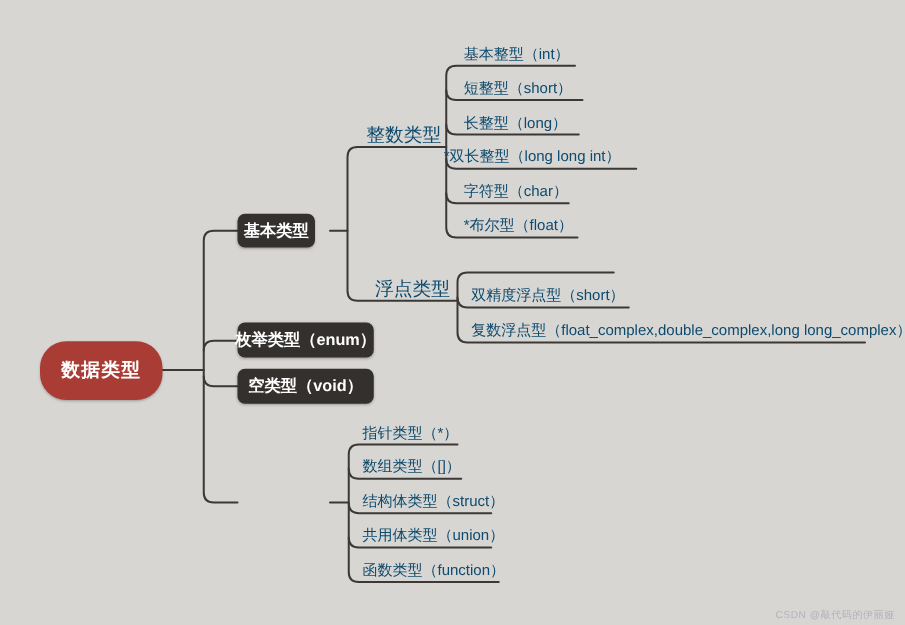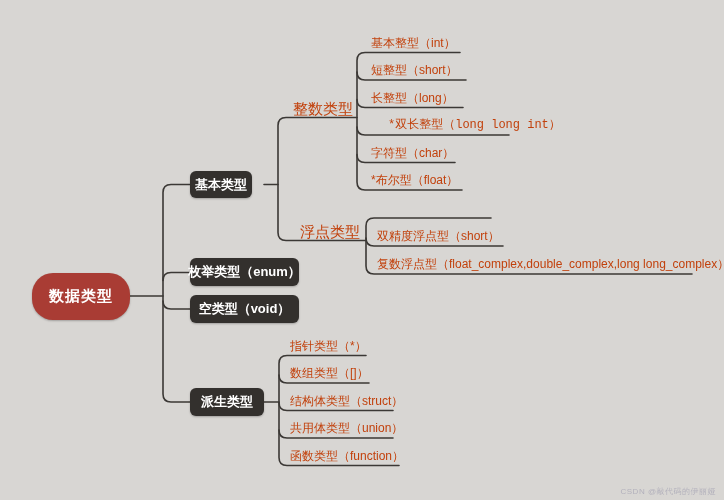--- a/index.html
+++ b/index.html
@@ -16,21 +16,21 @@
     color:#ffffff;font-weight:bold;white-space:nowrap;
     box-shadow:0 1px 2px rgba(0,0,0,0.25);
   }
   .node.root{
     background:#a93c34;border-radius:21px;font-size:15px;letter-spacing:1px;
   }
   .node.branch{
     background:#33302d;border-radius:6px;font-size:13px;
   }
   .label{
-    position:absolute;white-space:nowrap;color:#c2410c;font-size:12px;line-height:15px;
+    position:absolute;white-space:nowrap;color:#0c4a6e;font-size:12px;line-height:15px;
   }
   .label.group{font-size:15px;}
   .watermark{
     position:absolute;right:8px;bottom:4px;font-size:8px;line-height:9px;
     color:#b3b1bc;letter-spacing:0.5px;
   }
 </style>
 </head>
 <body style="background: rgb(216, 214, 211);">
 
@@ -63,29 +63,28 @@
       <path d="M 279 402.5 Q 279 410.5 287 410.5 H 393"></path>
       <path d="M 279 430 Q 279 438 287 438 H 393"></path>
     </g>
   </svg>
 
   <div class="node root" style="left:32px;top:273px;width:98px;height:47px;">数据类型</div>
 
   <div class="node branch" style="left:190px;top:171px;width:62px;height:27px;">基本类型</div>
   <div class="node branch" style="left:190px;top:258px;width:109px;height:28px;">枚举类型（enum）</div>
   <div class="node branch" style="left:190px;top:295px;width:109px;height:28px;">空类型（void）</div>
-  <div class="node branch" style="left:190px;top:388px;width:74px;height:28px;">派生类型</div>
 
   <div class="label group" style="left:293px;top:101px;">整数类型</div>
   <div class="label group" style="left:300px;top:224px;">浮点类型</div>
 
   <div class="label" style="left:371px;top:36px;">基本整型（int）</div>
   <div class="label" style="left:371px;top:63px;">短整型（short）</div>
   <div class="label" style="left:371px;top:91px;">长整型（long）</div>
-  <div class="label" style="left:388px;top:118px;font-family:Liberation Mono, monospace;">*双长整型（long long int）</div>
+  <div class="label" style="left:355px;top:118px;">*双长整型（long long int）</div>
   <div class="label" style="left:371px;top:146px;">字符型（char）</div>
   <div class="label" style="left:371px;top:173px;">*布尔型（float）</div>
 
   <div class="label" style="left:377px;top:229px;">双精度浮点型（short）</div>
   <div class="label" style="left:377px;top:257px;">复数浮点型（float_complex,double_complex,long long_complex）</div>
 
   <div class="label" style="left:290px;top:339px;">指针类型（*）</div>
   <div class="label" style="left:290px;top:366px;">数组类型（[]）</div>
   <div class="label" style="left:290px;top:394px;">结构体类型（struct）</div>
   <div class="label" style="left:290px;top:421px;">共用体类型（union）</div>

